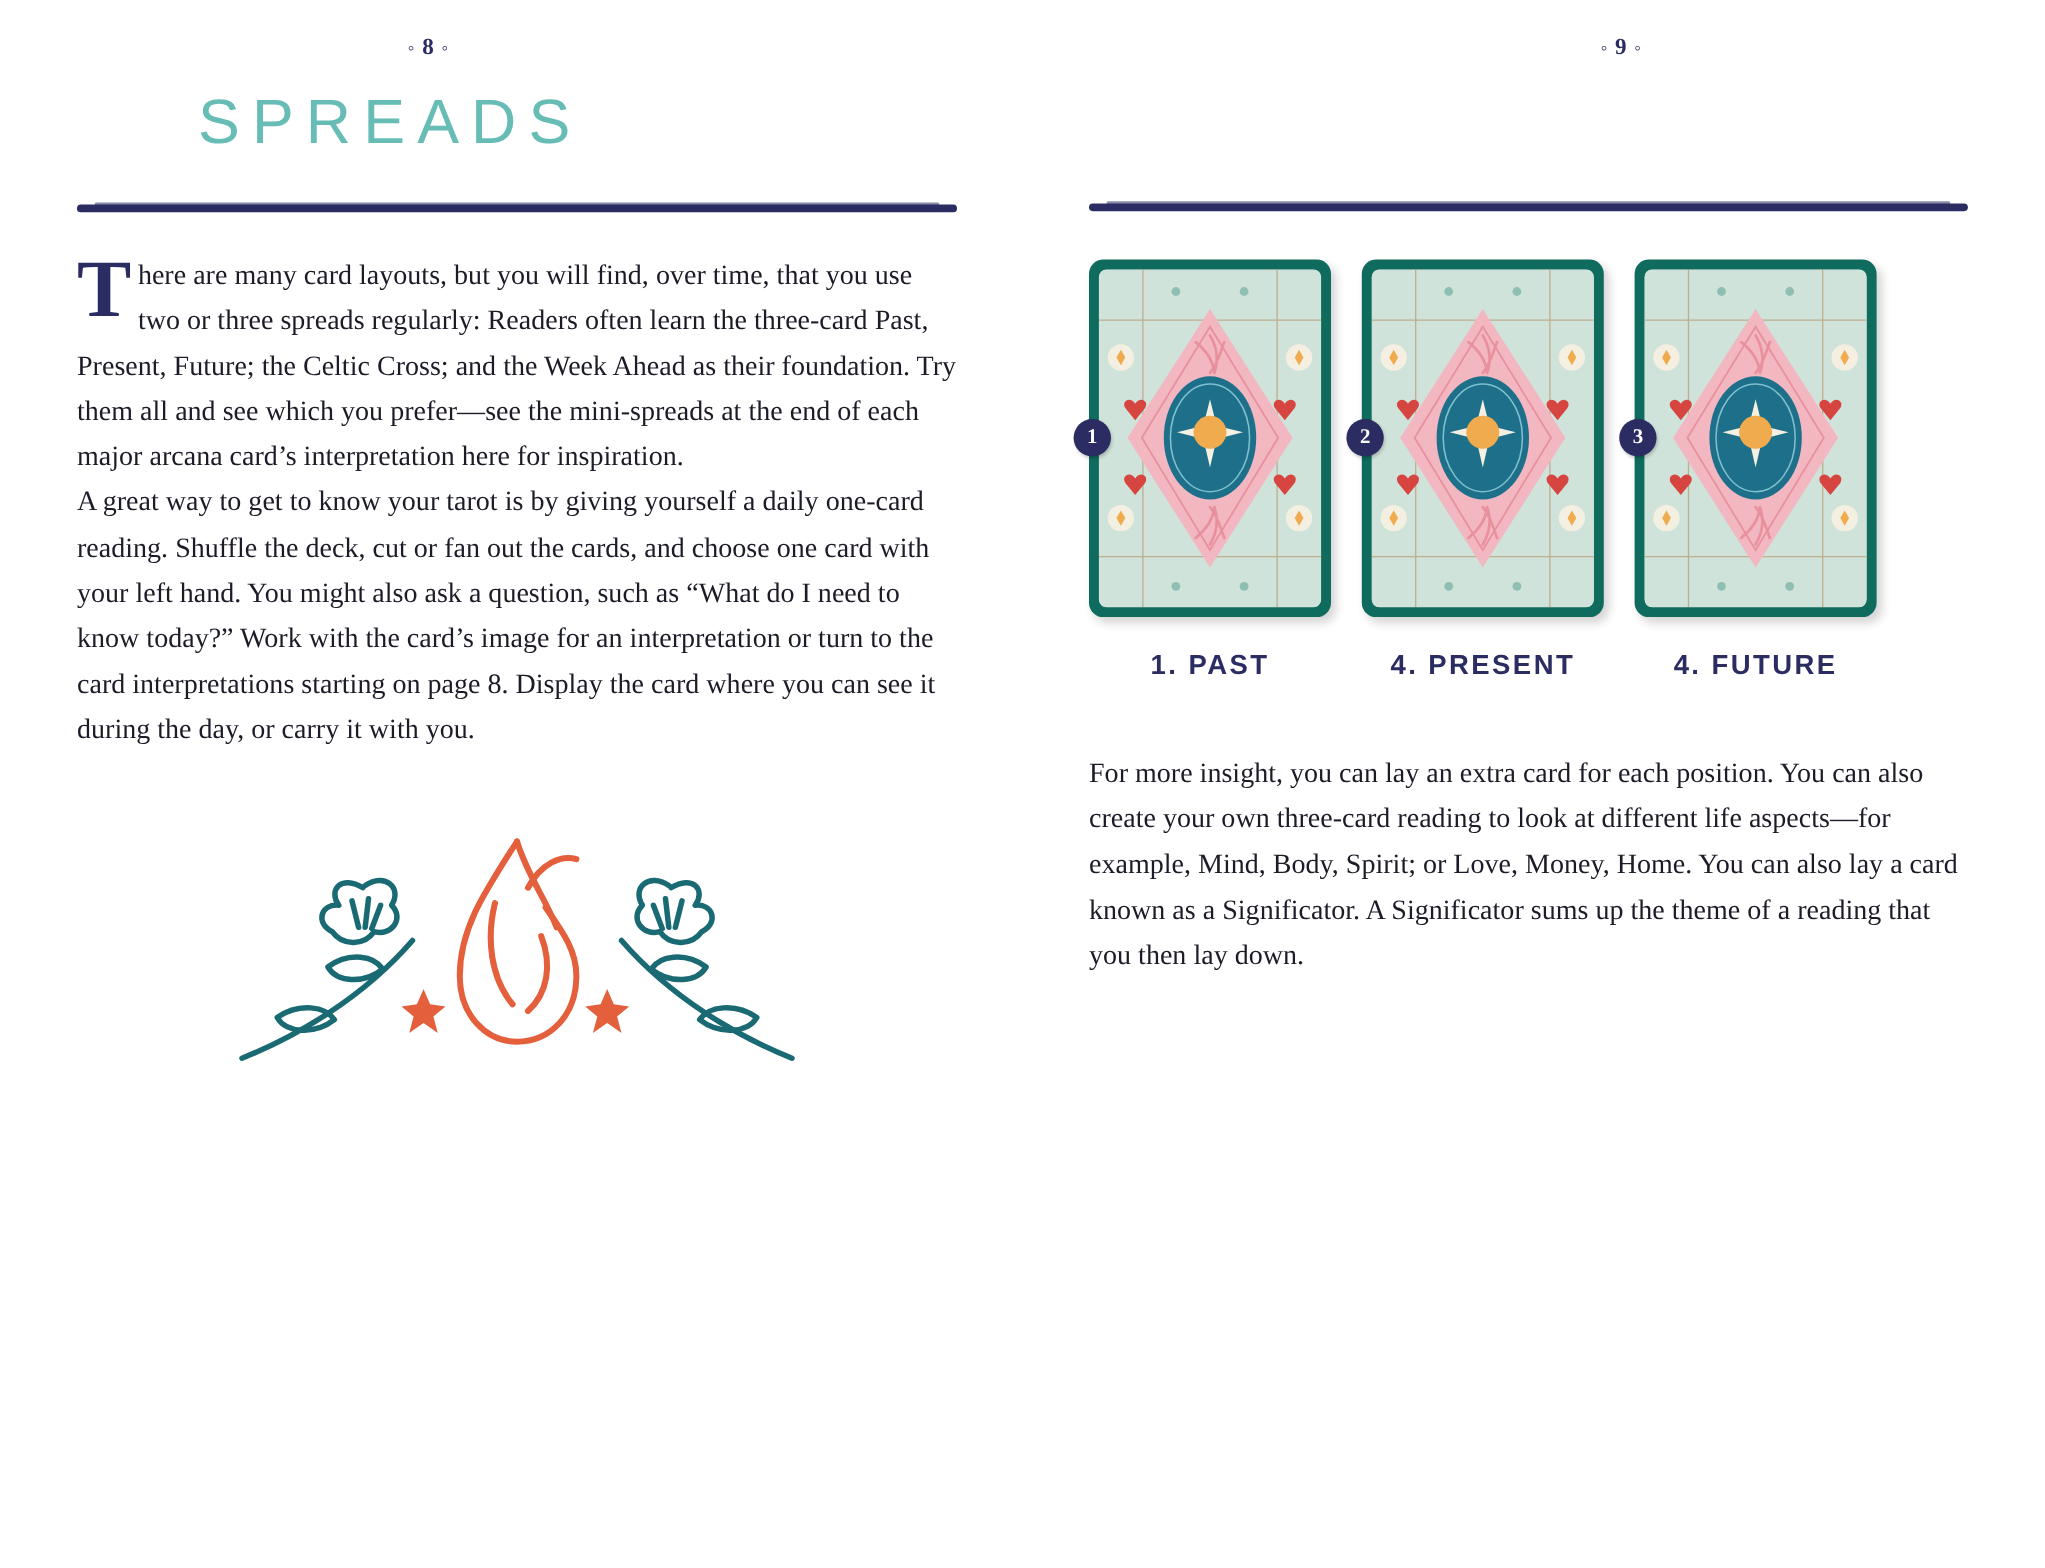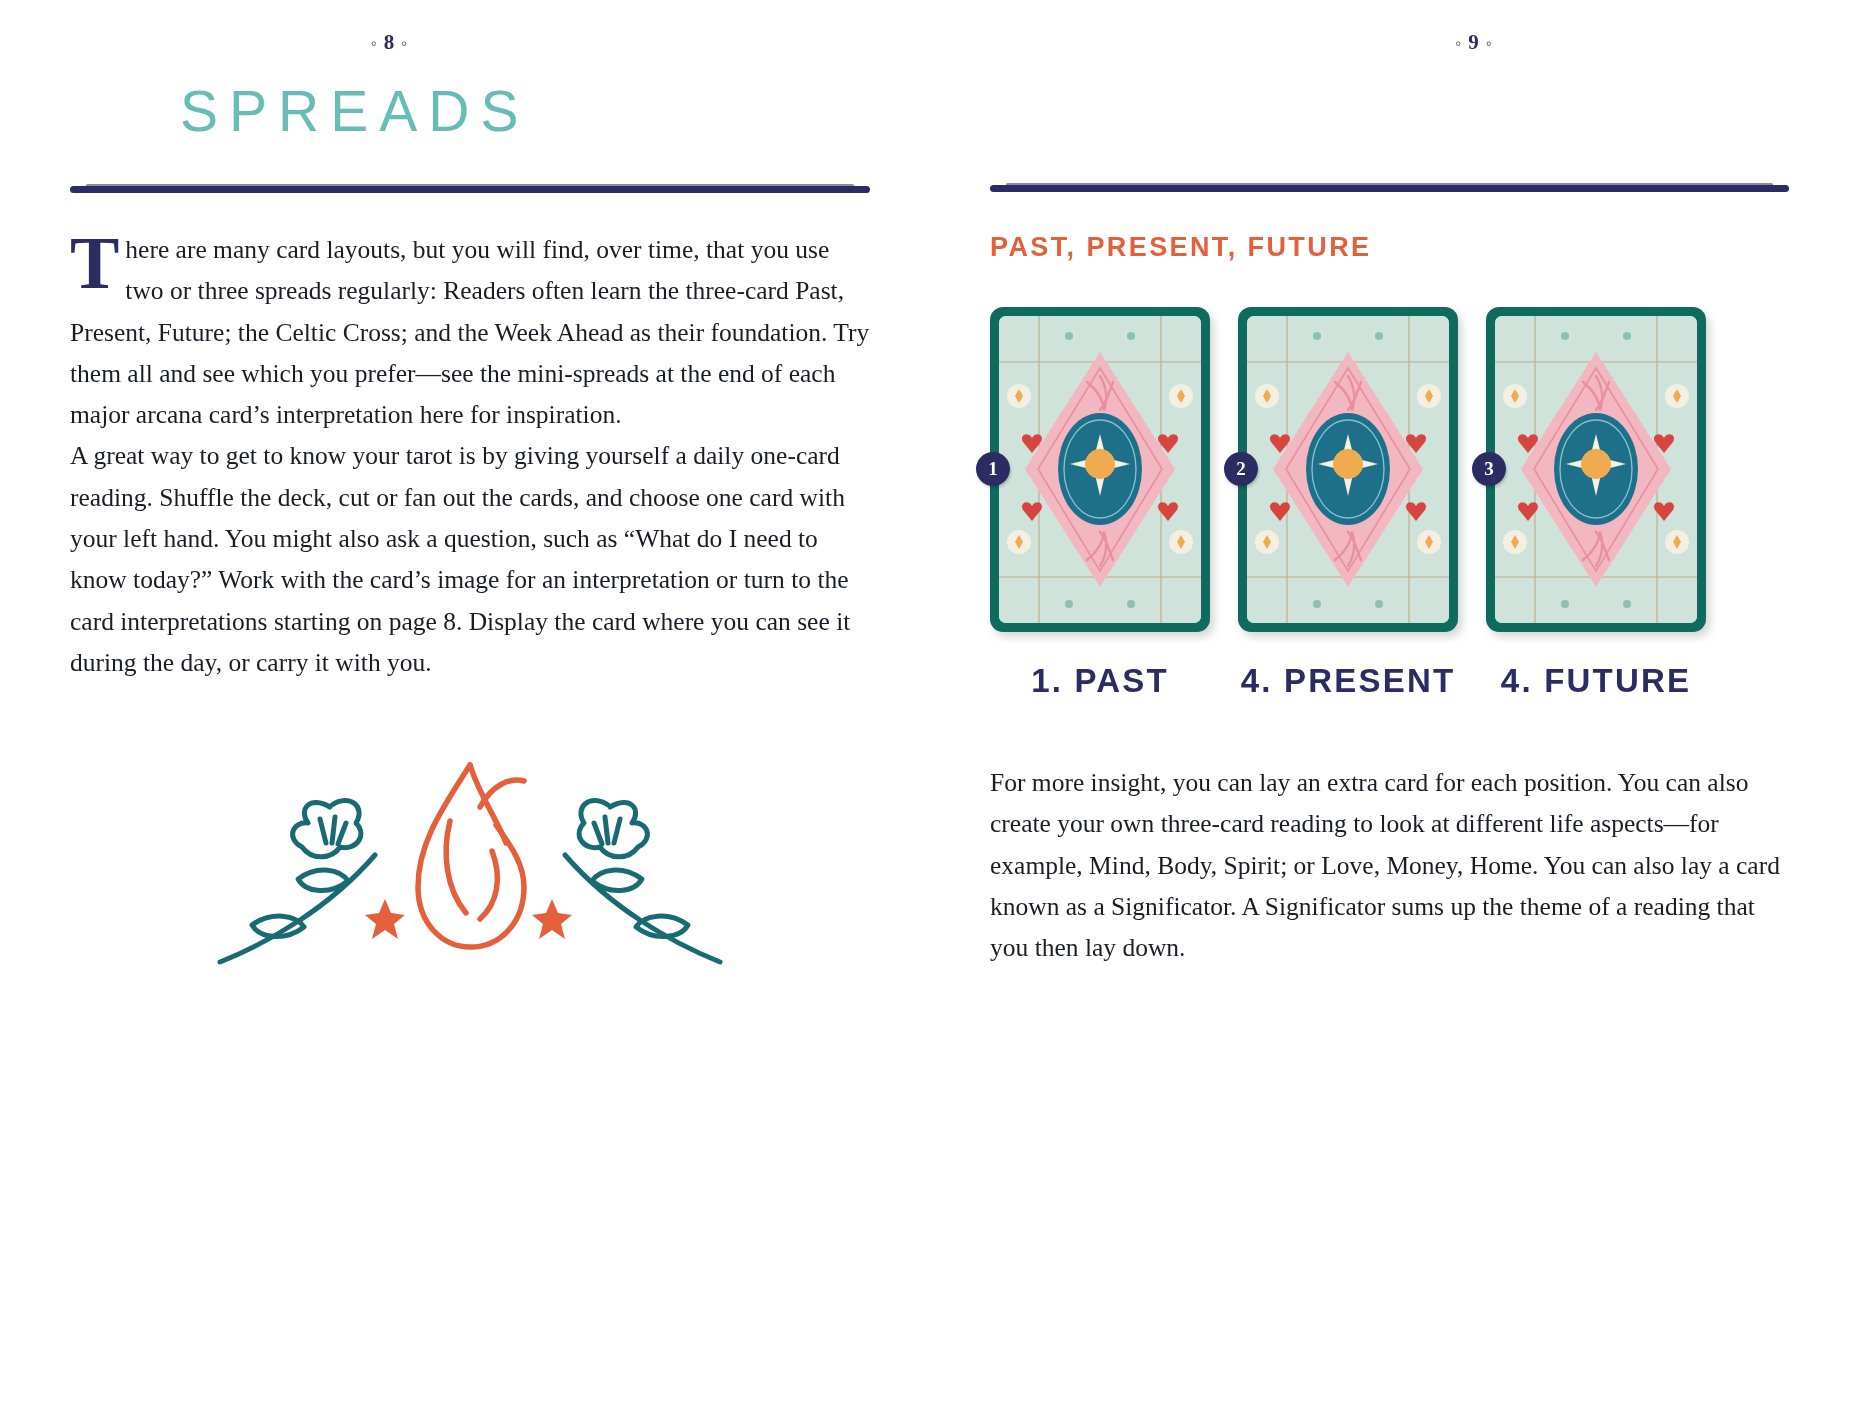--- a/index.html
+++ b/index.html
@@ -161,21 +161,21 @@
     font-family: "Liberation Serif", serif;
     font-size: 19px;
     font-weight: bold;
     display: flex;
     align-items: center;
     justify-content: center;
     box-shadow: 1px 2px 3px rgba(0,0,0,.2);
   }
   .card-caption {
     font-family: "Liberation Sans", sans-serif;
-    font-size: 33px;
+    font-size: 25px;
     letter-spacing: 2.2px;
     color: #2a2c62;
     font-weight: bold;
     text-align: center;
     margin-top: 30px;
   }
   .after-cards {
     margin-top: 62px;
   }
 </style>
@@ -238,21 +238,20 @@
   </div>
 
   <div class="page page-right">
 
     <div class="folio folio-right">
       <span class="dot">◦</span><span>9</span><span class="dot">◦</span>
     </div>
 
     <div class="rule rule-right"></div>
 
-    <h2 class="subhead subhead-right">PAST, PRESENT, FUTURE</h2>
 
 
     <div class="cards-row">
 
       <div class="card-wrap">
         <div class="card">
           <div class="card-inner">
             <svg viewBox="0 0 202 307" width="100%" height="100%" xmlns="http://www.w3.org/2000/svg" preserveAspectRatio="none">
               <rect x="0" y="0" width="202" height="307" fill="#cfe3da"></rect>
               <g stroke="#bfae8e" stroke-width="1.2" fill="none">

